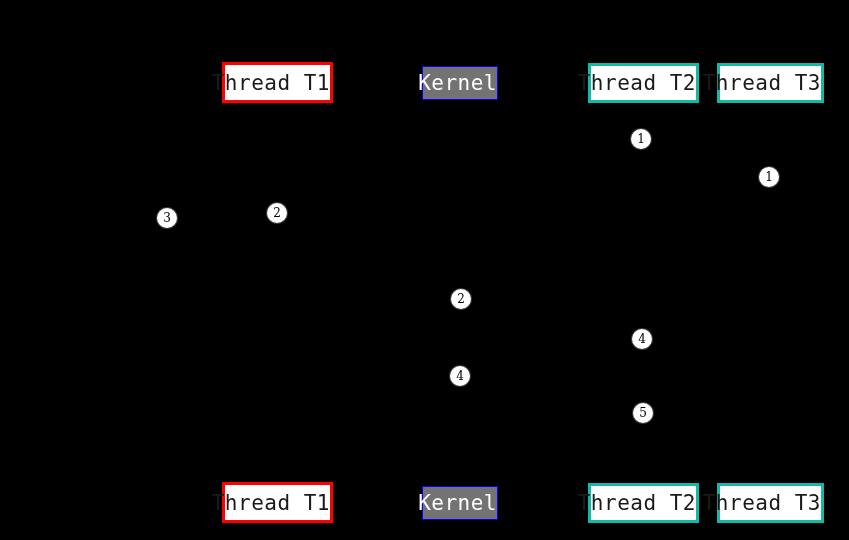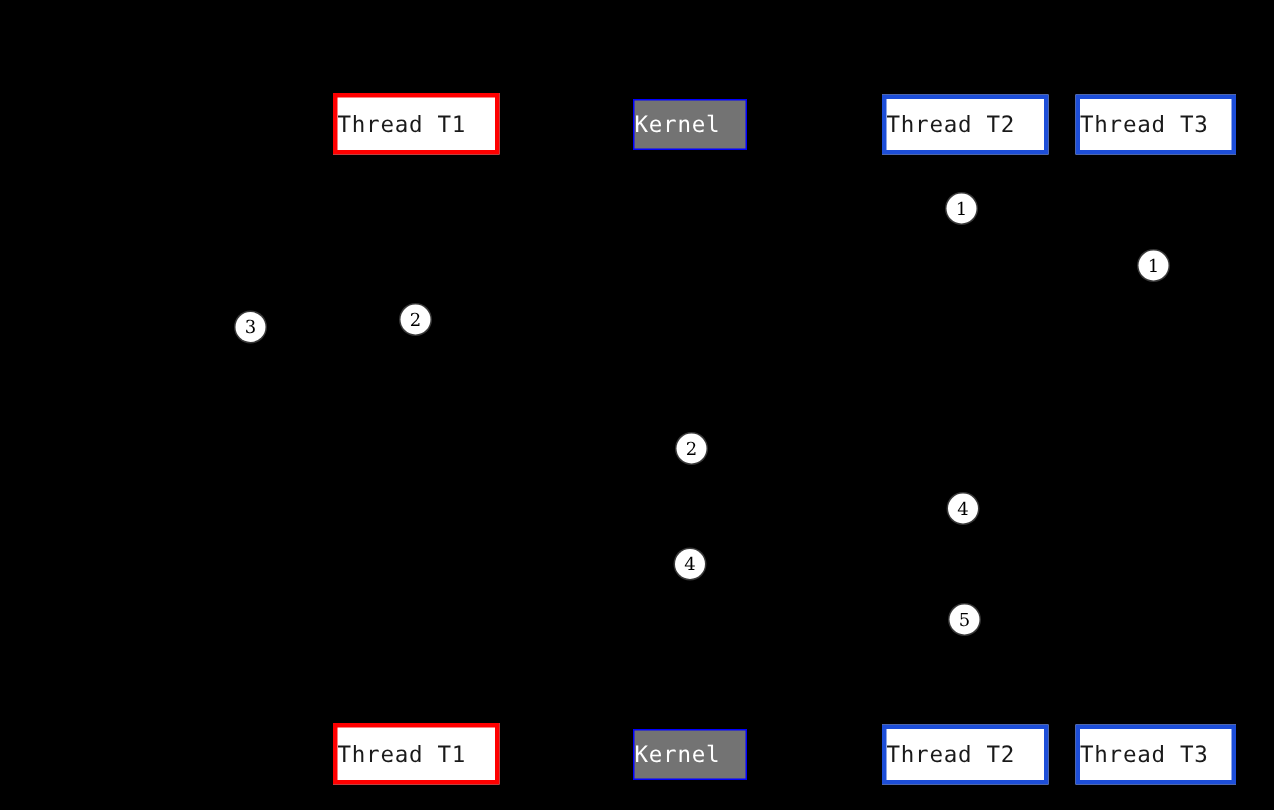--- a/index.html
+++ b/index.html
@@ -15,33 +15,33 @@
     overflow: hidden;
     font-family: "DejaVu Sans Mono", "Liberation Mono", monospace;
   }
 
   
   .participant {
     position: absolute;
     box-sizing: border-box;
     display: flex;
     align-items: center;
-    justify-content: flex-start;
-    font-size: 15px;
+    justify-content: flex-end;
+    font-size: 21px;
     letter-spacing: 0.5px;
     white-space: nowrap;
   }
   .participant.style-red {
     background: #ffffff;
     border: 3px solid #ff0000;
     color: #1a1a1a;
   }
   .participant.style-blue-outline {
     background: #ffffff;
-    border: 3px solid #1d4ed8;
+    border: 3px solid #14b8a6;
     color: #1a1a1a;
   }
   .participant.style-blue-fill {
     background: #737373;
     border: 1px solid #0000ff;
     color: #ffffff;
   }
 
   
   .lifeline {

